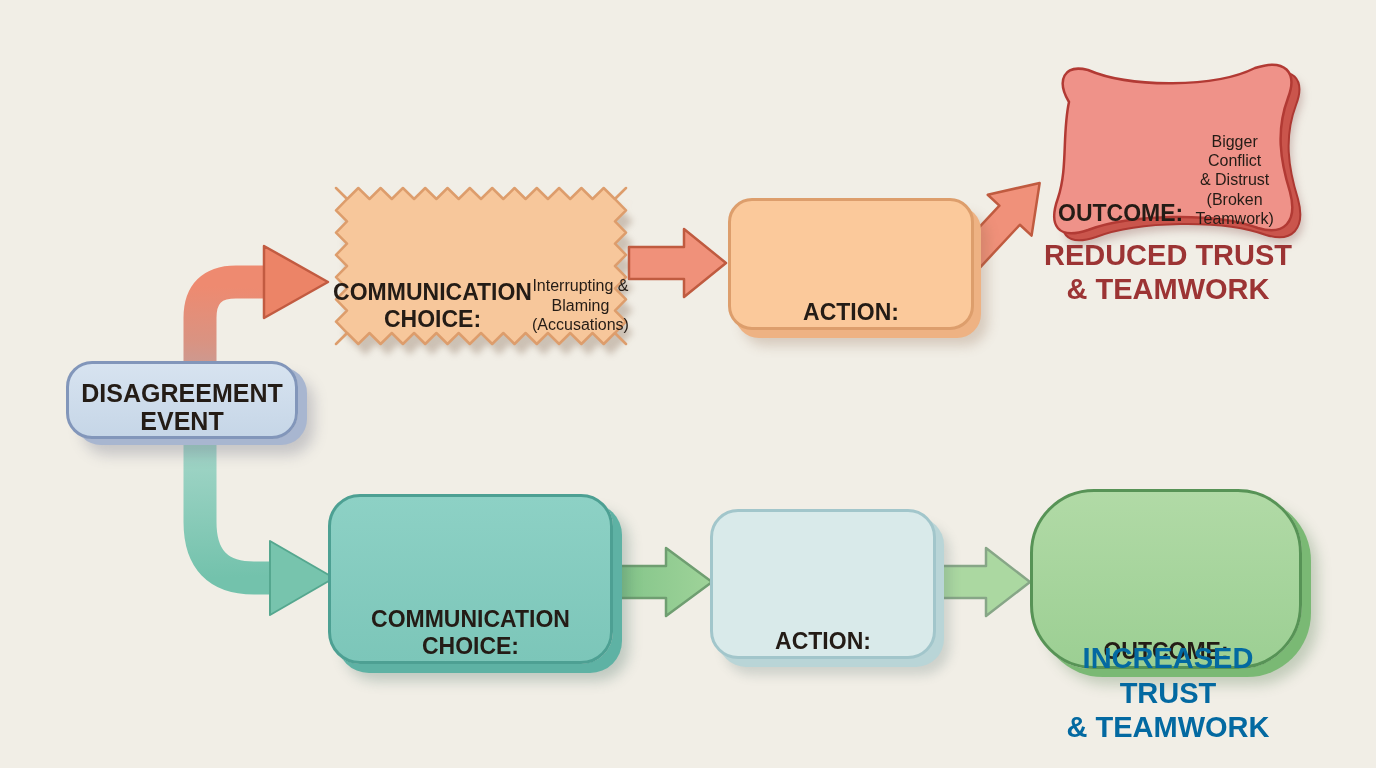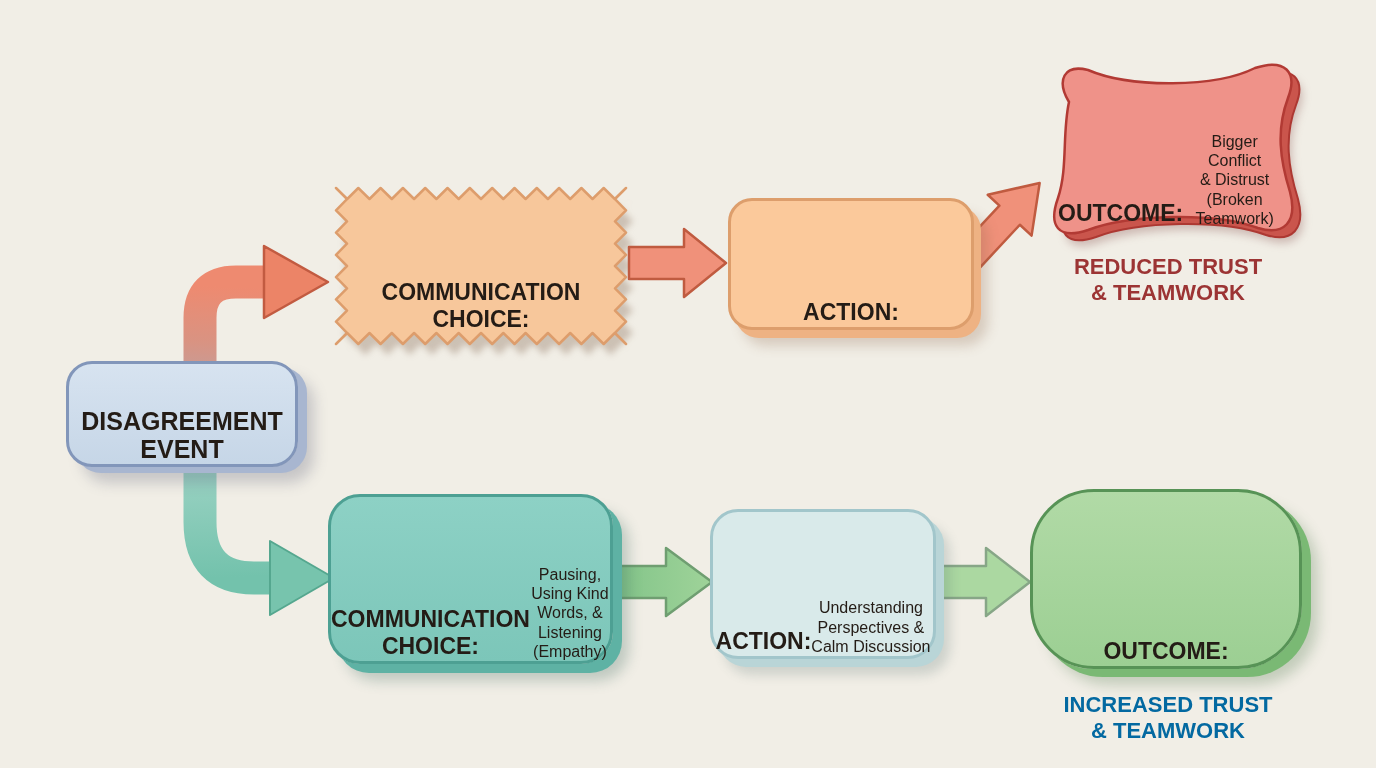--- a/index.html
+++ b/index.html
@@ -17,21 +17,21 @@
     align-items:flex-end;justify-content:center;
     text-align:center;
     box-sizing:border-box;
   }
   .t{white-space:pre-line;line-height:1.2;color:#241c16;}
   .h{font-weight:700;}
   .b{font-weight:400;}
 
   
   .event-box{
-    left:66px;top:361px;width:232px;height:106px;
+    left:66px;top:361px;width:232px;height:78px;
     background:linear-gradient(180deg,#d7e3f0,#c6d6e7);
     border:3px solid #8296ba;border-radius:26px;
     box-shadow:9px 6px 0 #a8b6d0, 16px 16px 14px rgba(90,95,120,.28);
   }
   .event-box .t{font-size:25px;font-weight:700;line-height:1.15;}
 
   
   .choice-neg-text{left:346px;top:198px;width:270px;height:136px;}
   .action-neg{
     left:728px;top:198px;width:246px;height:132px;
@@ -66,21 +66,21 @@
     box-shadow:9px 8px 0 #7ab974, 16px 16px 13px rgba(60,110,60,.26);
   }
   .caption-pos{
     left:1032px;top:682px;width:272px;height:62px;
     font-weight:700;font-size:22px;
   }
   .caption-pos .t{color:#0369a1;}
 
   .heading{font-size:23px;}
   .body{font-size:16px;}
-  .caption-neg .t,.caption-pos .t{font-size:22px;font-weight:700;line-height:1.18;}
+  .caption-neg .t,.caption-pos .t{font-size:29px;font-weight:700;line-height:1.18;}
 </style>
 </head>
 <body>
 
 <div class="stage">
 
   <svg width="1376" height="768" viewBox="0 0 1376 768">
     <defs>
       <linearGradient id="gradNegBranch" gradientUnits="userSpaceOnUse" x1="200" y1="410" x2="205" y2="286">
         <stop offset="0" stop-color="#b3a6ad"></stop>
@@ -120,20 +120,22 @@
   </svg>
 
   <div class="box event-box">
     <div class="t h">DISAGREEMENT
 EVENT</div>
   </div>
 
   <div class="box choice-neg-text">
     <div class="t h heading">COMMUNICATION
 CHOICE:</div>
+    <div class="t b body">Interrupting &amp; Blaming
+(Accusations)</div>
   </div>
 
   <div class="box action-neg">
     <div class="t h heading">ACTION:</div>
   </div>
 
   <div class="box outcome-neg-text">
     <div class="t h heading">OUTCOME:</div>
     <div class="t b body">Bigger Conflict
 &amp; Distrust
@@ -141,30 +143,24 @@
   </div>
 
   <div class="box caption-neg">
     <div class="t">REDUCED TRUST
 &amp; TEAMWORK</div>
   </div>
 
   <div class="box choice-pos">
     <div class="t h heading">COMMUNICATION
 CHOICE:</div>
-    <div class="t b body">Pausing, Using Kind
-Words, &amp; Listening
-(Empathy)</div>
   </div>
 
   <div class="box action-pos">
     <div class="t h heading">ACTION:</div>
-    <div class="t b body">Understanding
-Perspectives &amp;
-Calm Discussion</div>
   </div>
 
   <div class="box outcome-pos">
     <div class="t h heading">OUTCOME:</div>
   </div>
 
   <div class="box caption-pos">
     <div class="t">INCREASED TRUST
 &amp; TEAMWORK</div>
   </div>

